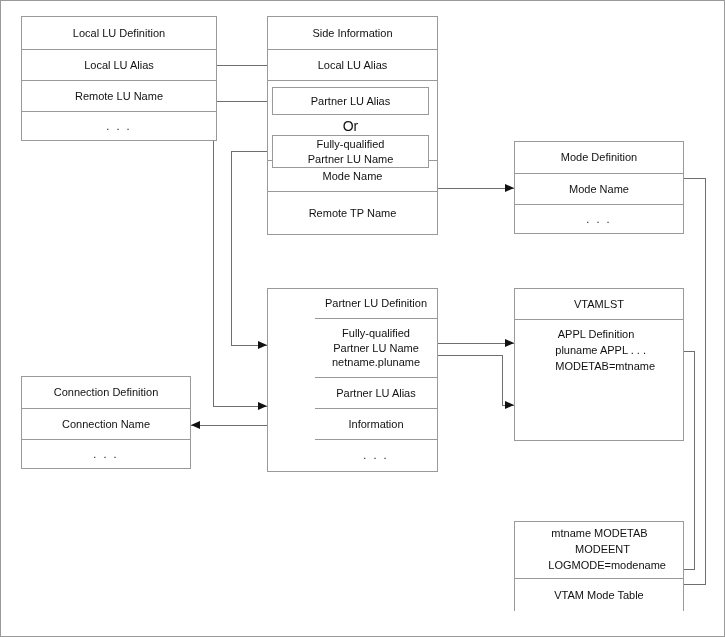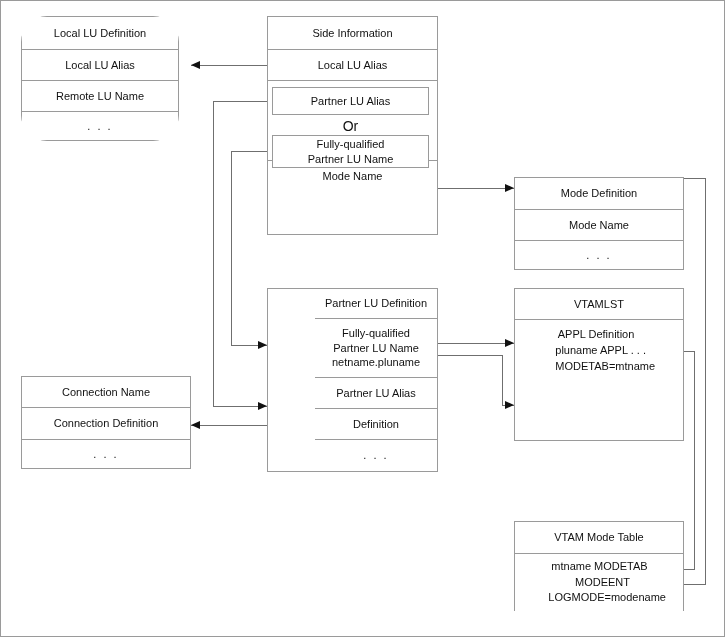--- a/index.html
+++ b/index.html
@@ -140,68 +140,69 @@
   <div class="hline" style="left:683px; top:350px; width:11px;"></div>
   <div class="vline" style="left:693px; top:350px; height:218px;"></div>
   <div class="hline" style="left:672px; top:568px; width:22px;"></div>
   <div class="arrow left" style="left:670px; top:564px;"></div>
 
   <div class="hline" style="left:683px; top:177px; width:22px;"></div>
   <div class="vline" style="left:704px; top:177px; height:406px;"></div>
   <div class="hline" style="left:672px; top:583px; width:33px;"></div>
   <div class="arrow left" style="left:670px; top:579px;"></div>
 
-  <div class="box" style="left:20px; top:15px; width:158px; height:125px;border-radius:26px;">
+  <div class="box" style="left:20px; top:15px; width:196px; height:125px;">
     <div class="cell" style="height:33px;">Local LU Definition</div>
     <div class="cell" style="height:31px;">Local LU Alias</div>
     <div class="cell" style="height:31px;">Remote LU Name</div>
     <div class="cell dots" style="height:28px;">. . .</div>
   </div>
 
   <div class="box" style="left:266px; top:15px; width:171px; height:219px;">
     <div class="cell" style="height:33px;">Side Information</div>
     <div class="cell" style="height:31px;">Local LU Alias</div>
     <div class="cell plain" style="height:80px; border-bottom:1px solid #9a9a9a;"></div>
     <div class="cell" style="height:31px;">Mode Name</div>
+    <div class="cell" style="height:42px;">Remote TP Name</div>
   </div>
 
   <div class="subbox" style="left:271px; top:86px; width:157px; height:28px;">Partner LU Alias</div>
   <div class="ortext" style="left:271px; top:117px; width:157px;">Or</div>
   <div class="subbox" style="left:271px; top:134px; width:157px; height:33px;">Fully-qualified
 Partner LU Name</div>
 
-  <div class="box" style="left:513px; top:140px; width:170px; height:93px;margin-top:36px;">
+  <div class="box" style="left:513px; top:140px; width:170px; height:93px;">
     <div class="cell" style="height:32px;">Mode Definition</div>
     <div class="cell" style="height:31px;">Mode Name</div>
     <div class="cell dots" style="height:28px;">. . .</div>
   </div>
 
   <div class="box" style="left:266px; top:287px; width:171px; height:184px;padding-left:47px;">
     <div class="cell" style="height:30px;">Partner LU Definition</div>
     <div class="cell multiline" style="height:59px;">Fully-qualified
 Partner LU Name
 netname.pluname</div>
     <div class="cell" style="height:31px;">Partner LU Alias</div>
-    <div class="cell" style="height:31px;">Definition</div>
+    <div class="cell" style="height:31px;">Information</div>
     <div class="cell dots" style="height:31px;">. . .</div>
   </div>
 
   <div class="box" style="left:513px; top:287px; width:170px; height:153px;">
     <div class="cell" style="height:31px;text-align:center;">VTAMLST</div>
     <div class="cell left codeblock" style="height:62px;">APPL Definition
    pluname APPL . . .
       MODETAB=mtname</div>
   </div>
 
   <div class="box" style="left:20px; top:375px; width:170px; height:93px;">
+    <div class="cell" style="height:32px;">Connection Definition</div>
     <div class="cell" style="height:31px;">Connection Name</div>
-    <div class="cell" style="height:32px;">Connection Definition</div>
     <div class="cell dots" style="height:28px;">. . .</div>
   </div>
 
   <div class="box" style="left:513px; top:520px; width:170px; height:90px;">
-    <div class="cell" style="height:32px;">VTAM Mode Table</div>
     <div class="cell left codeblock" style="height:57px; padding-left:18px;">mtname MODETAB
   MODEENT
      LOGMODE=modename</div>
+    <div class="cell" style="height:32px;">VTAM Mode Table</div>
   </div>
 
 </div>
 
 </body></html>

